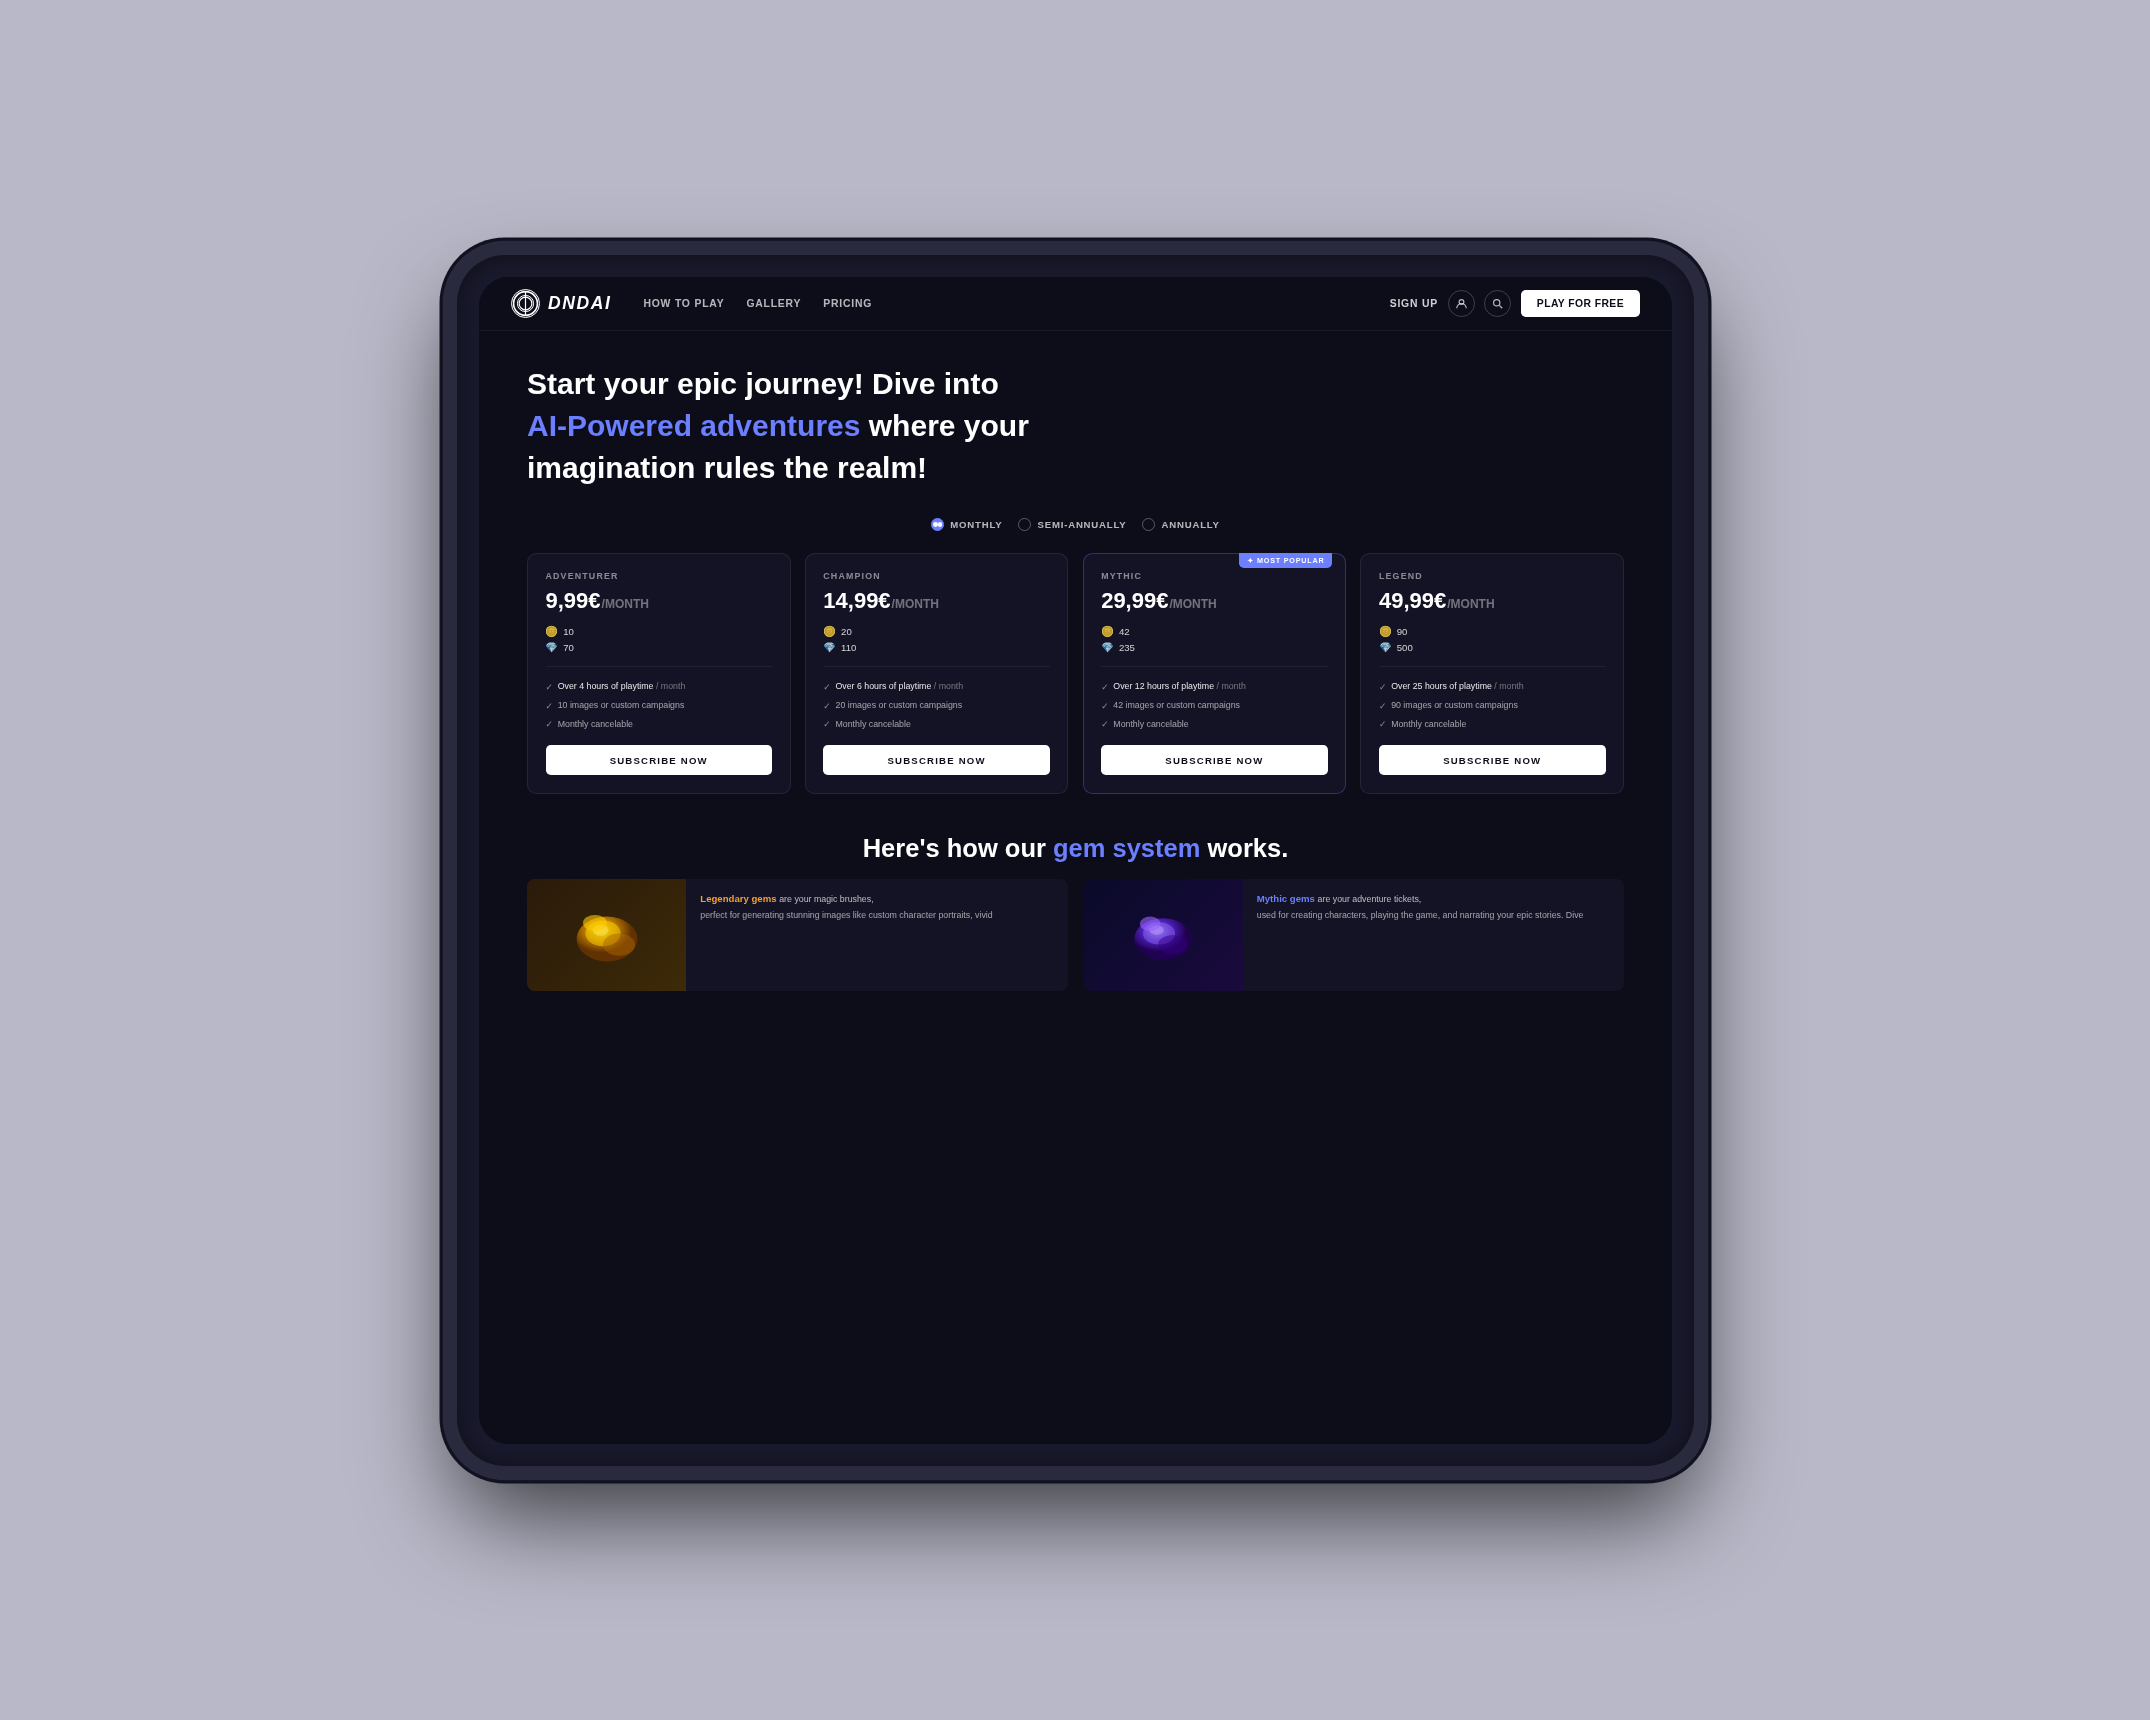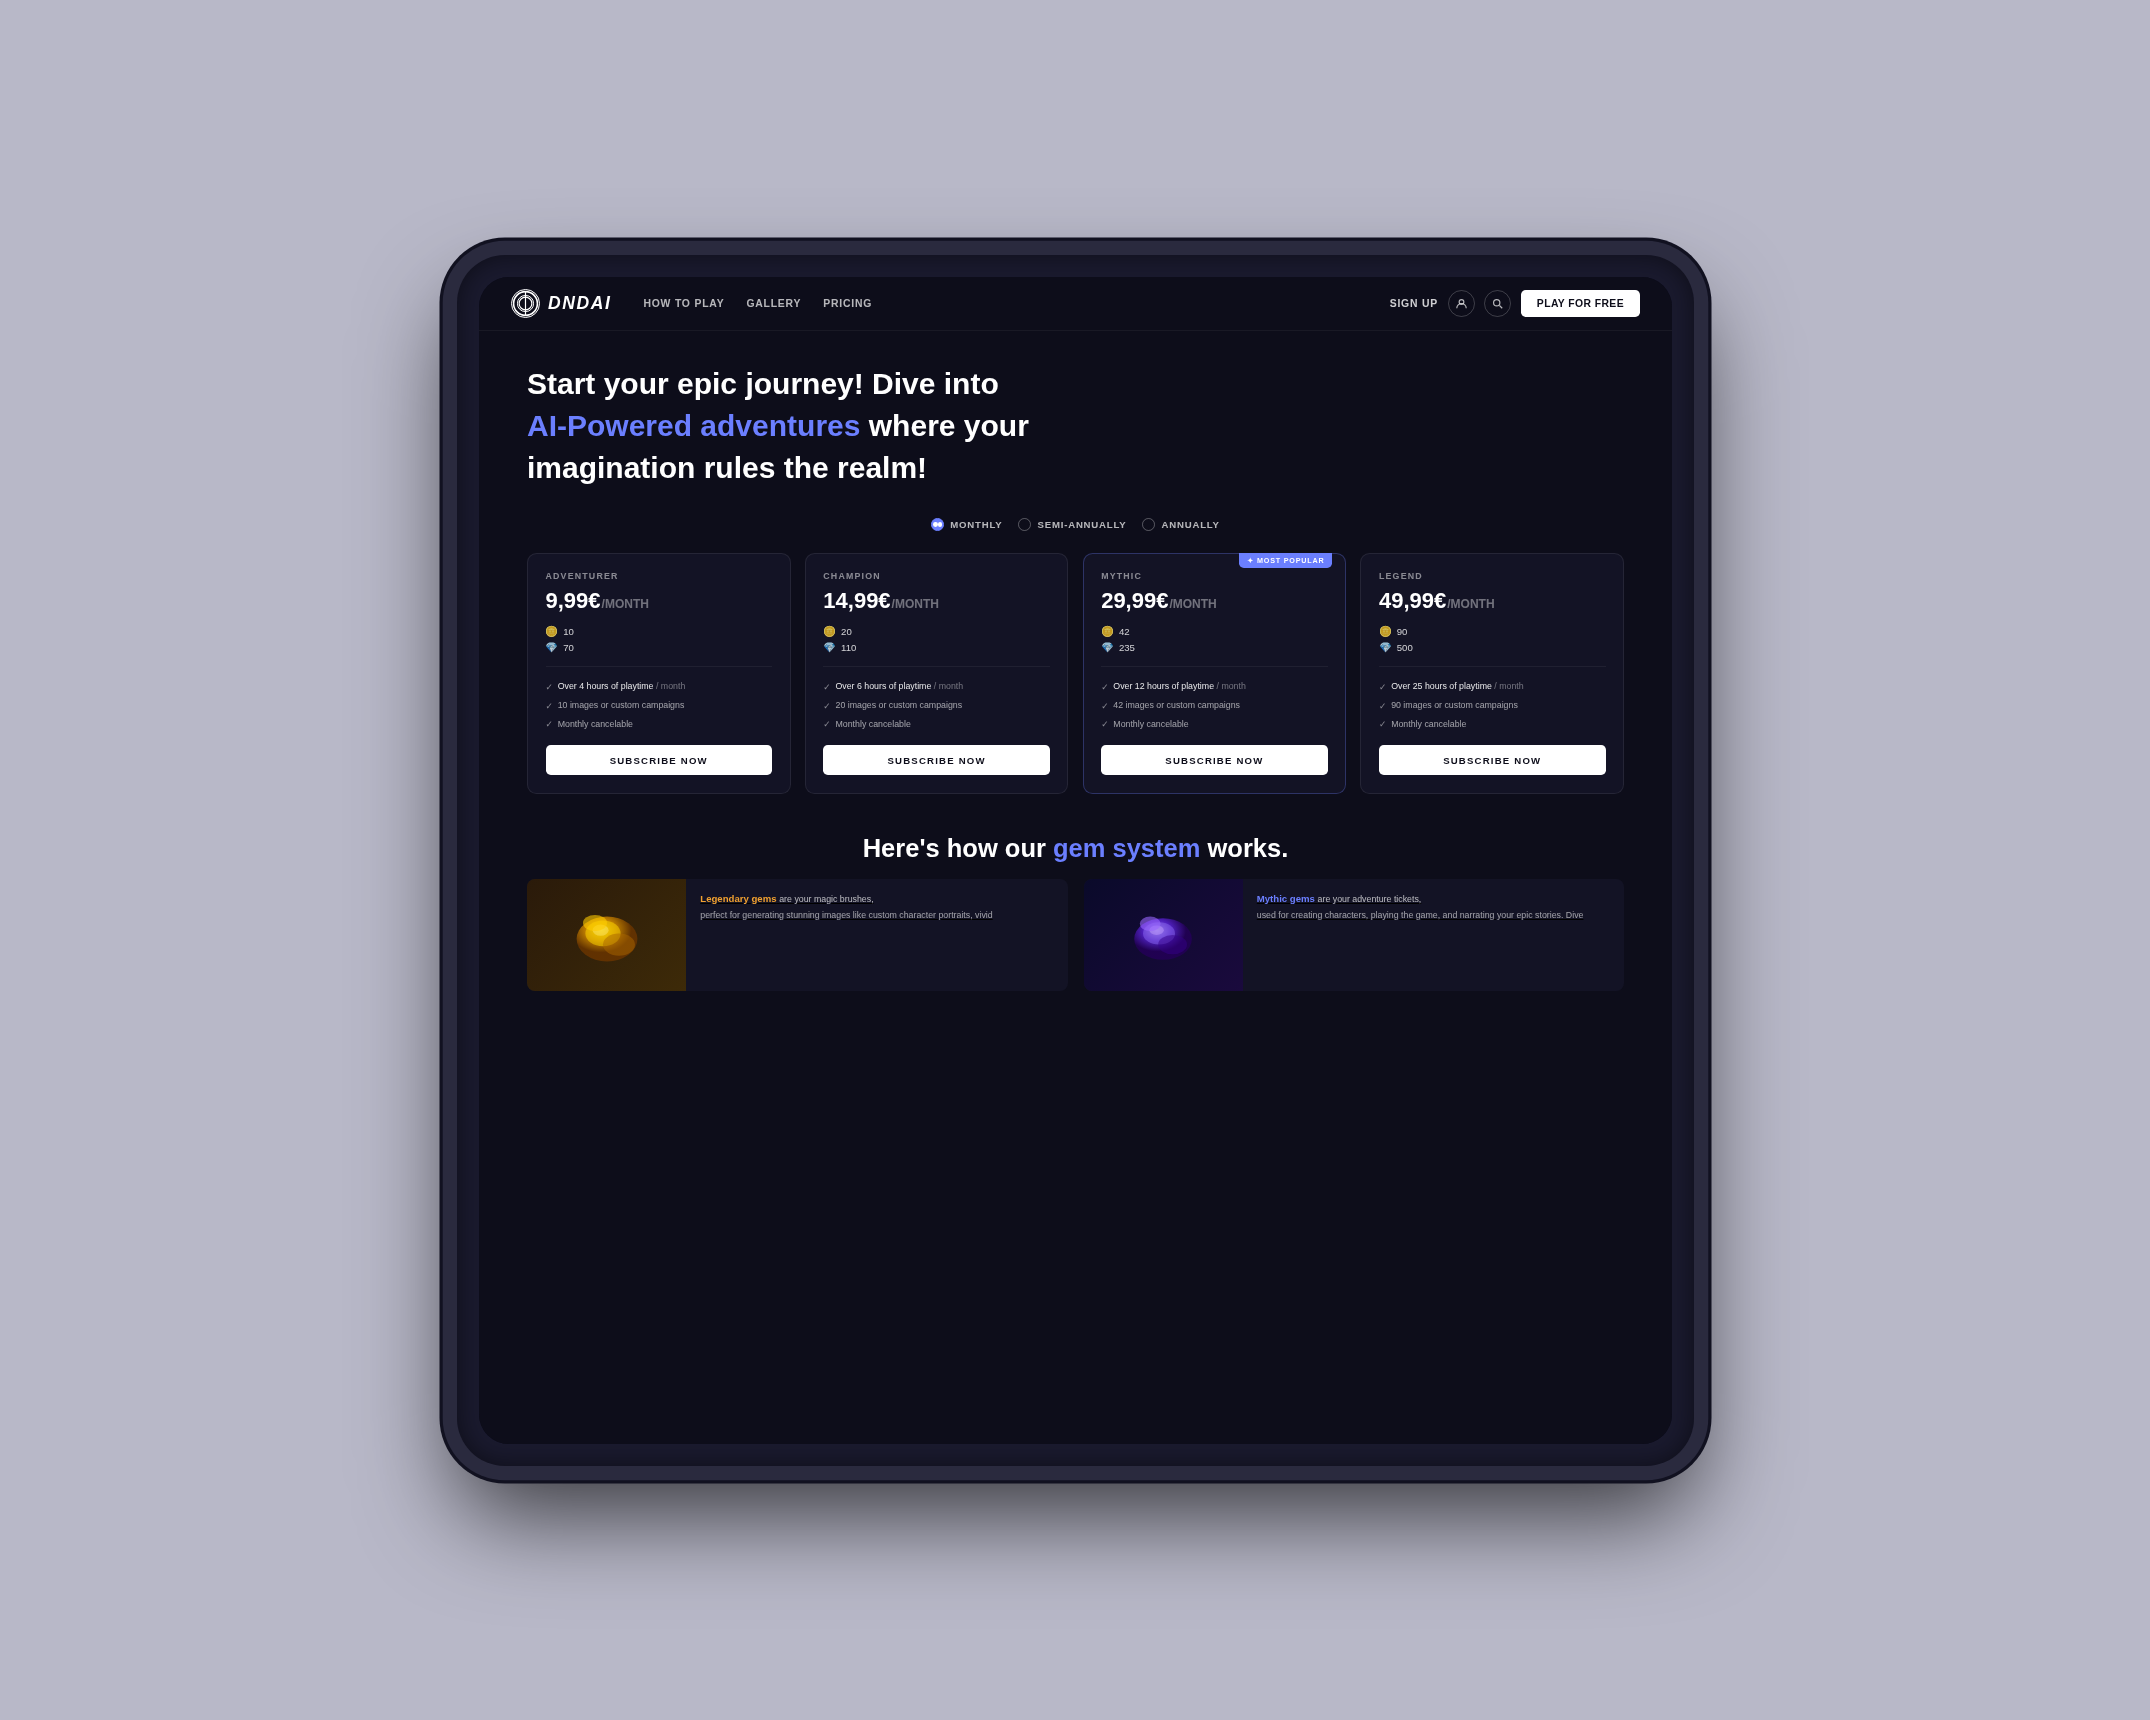--- a/index.html
+++ b/index.html
@@ -367,21 +367,20 @@
       grid-template-columns: 1fr 1fr;
       gap: 16px;
     }
 
     .gem-card {
       display: flex;
       background: #131325;
       border-radius: 8px;
       overflow: hidden;
       height: 112px;
-      text-decoration: underline;
     }
 
     .gem-card-image {
       width: 159px;
       flex-shrink: 0;
       background: linear-gradient(135deg, #2a1a0a, #3d2a08);
       display: flex;
       align-items: center;
       justify-content: center;
     }

